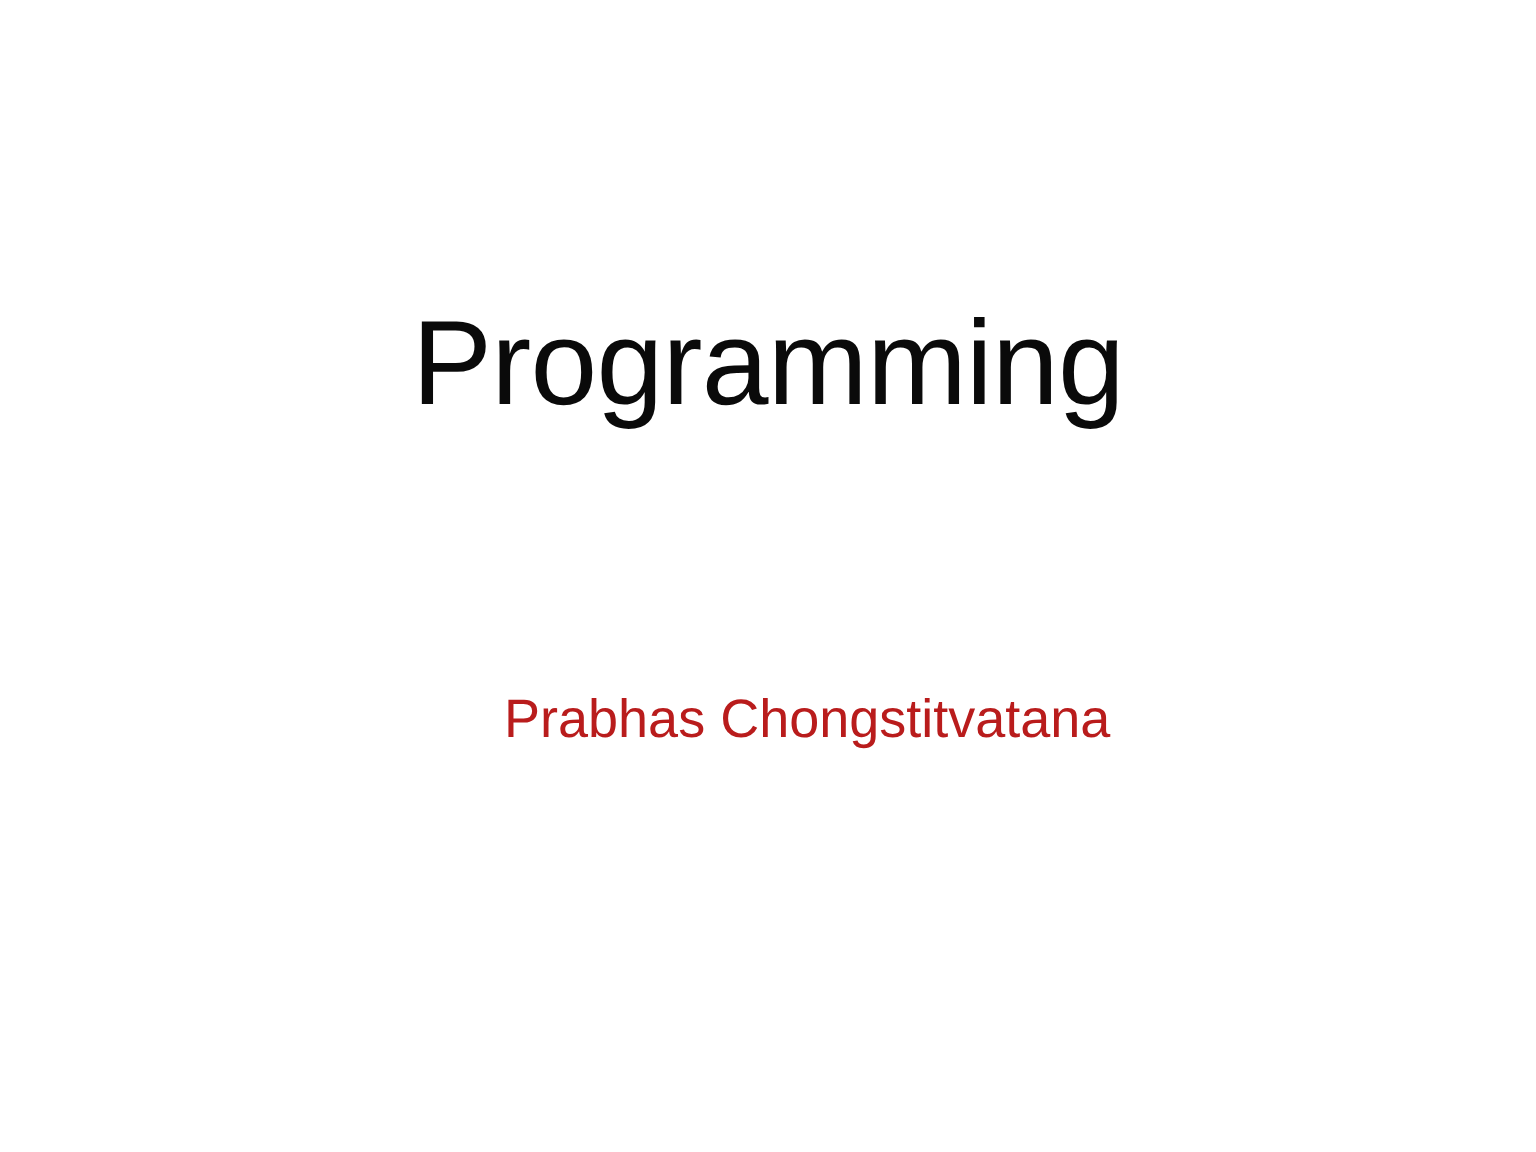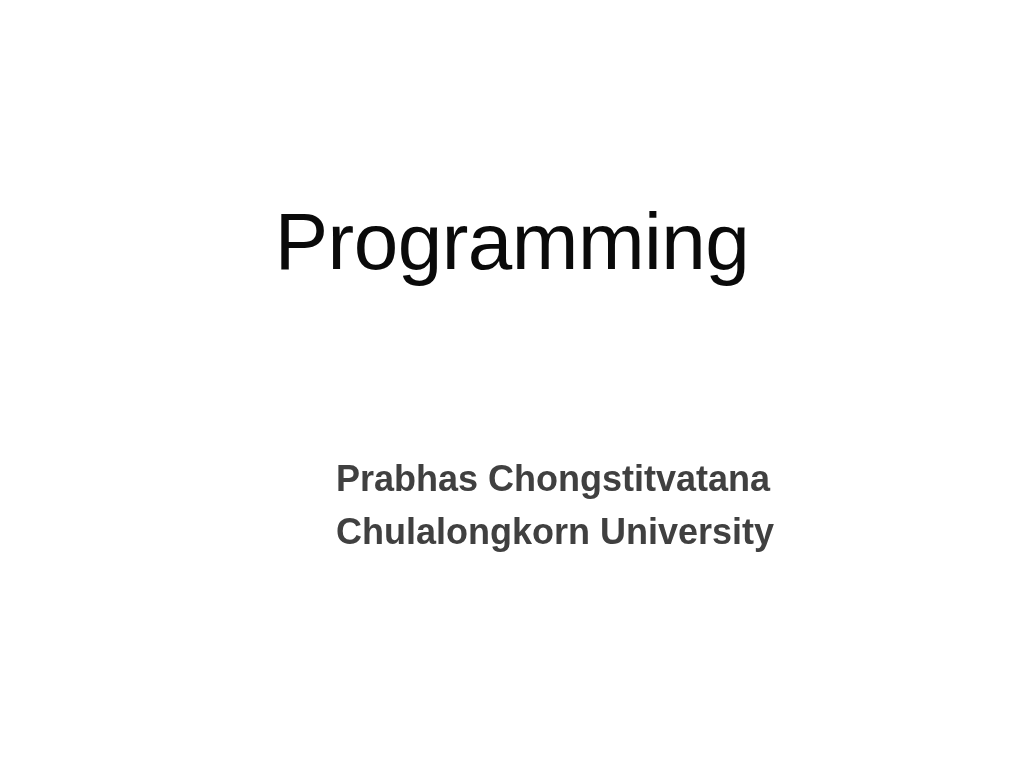--- a/index.html
+++ b/index.html
@@ -49,34 +49,33 @@
     left: 336px;
     top: 452px;
     width: 560px;
     text-align: left;
   }
 
   .subtitle-line {
     display: block;
     font-family: "Liberation Sans", sans-serif;
     font-size: 36px;
-    font-weight: 700;
+    font-weight: 400;
     line-height: 53px;
     letter-spacing: 0px;
-    color: #404040;
+    color: #b91c1c;
     white-space: nowrap;
   }
 </style>
 </head>
 <body>
 
 <div class="slide">
 
   <div class="title-block">
     <span class="title-line">Programming</span>
   </div>
 
   <div class="subtitle-block">
     <span class="subtitle-line">Prabhas Chongstitvatana</span>
-    <span class="subtitle-line">Chulalongkorn University</span>
   </div>
 
 </div>
 
 </body></html>

